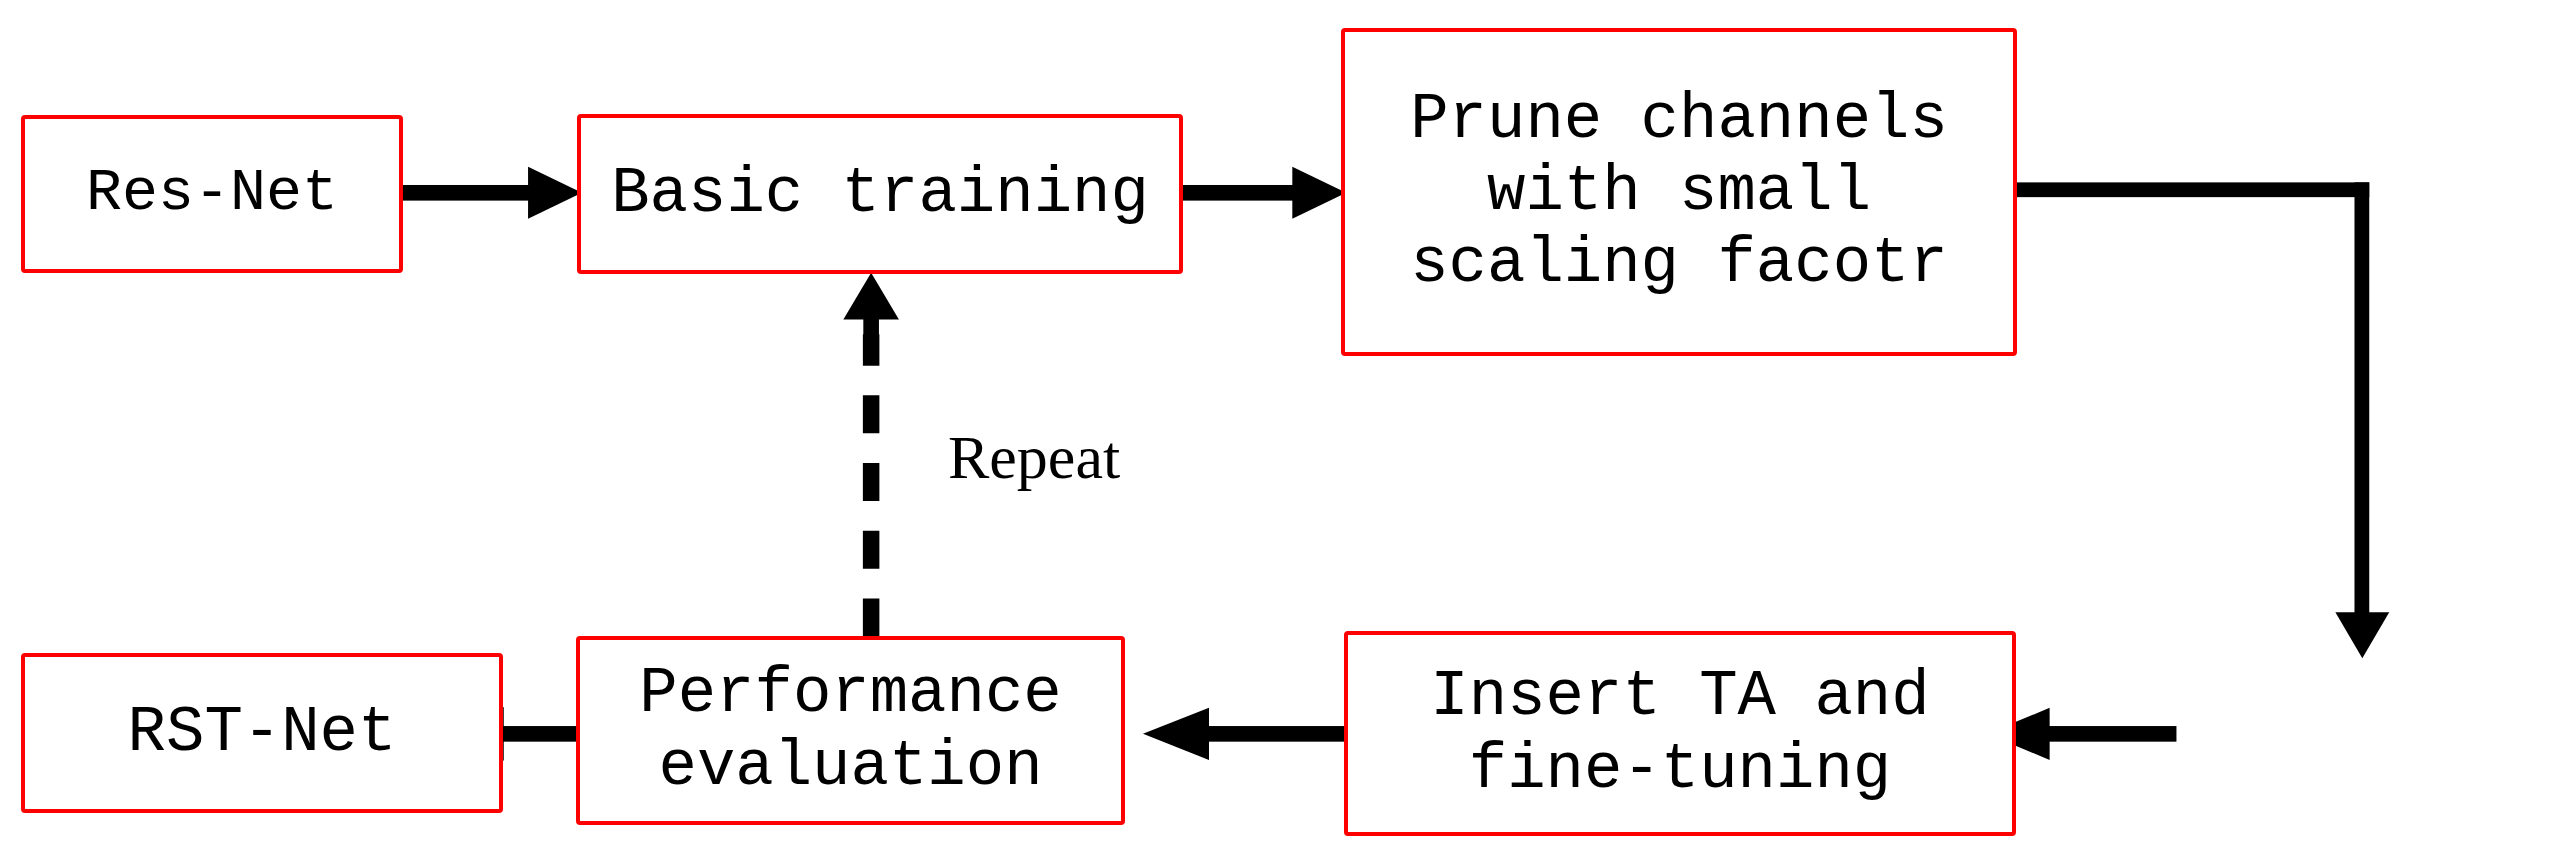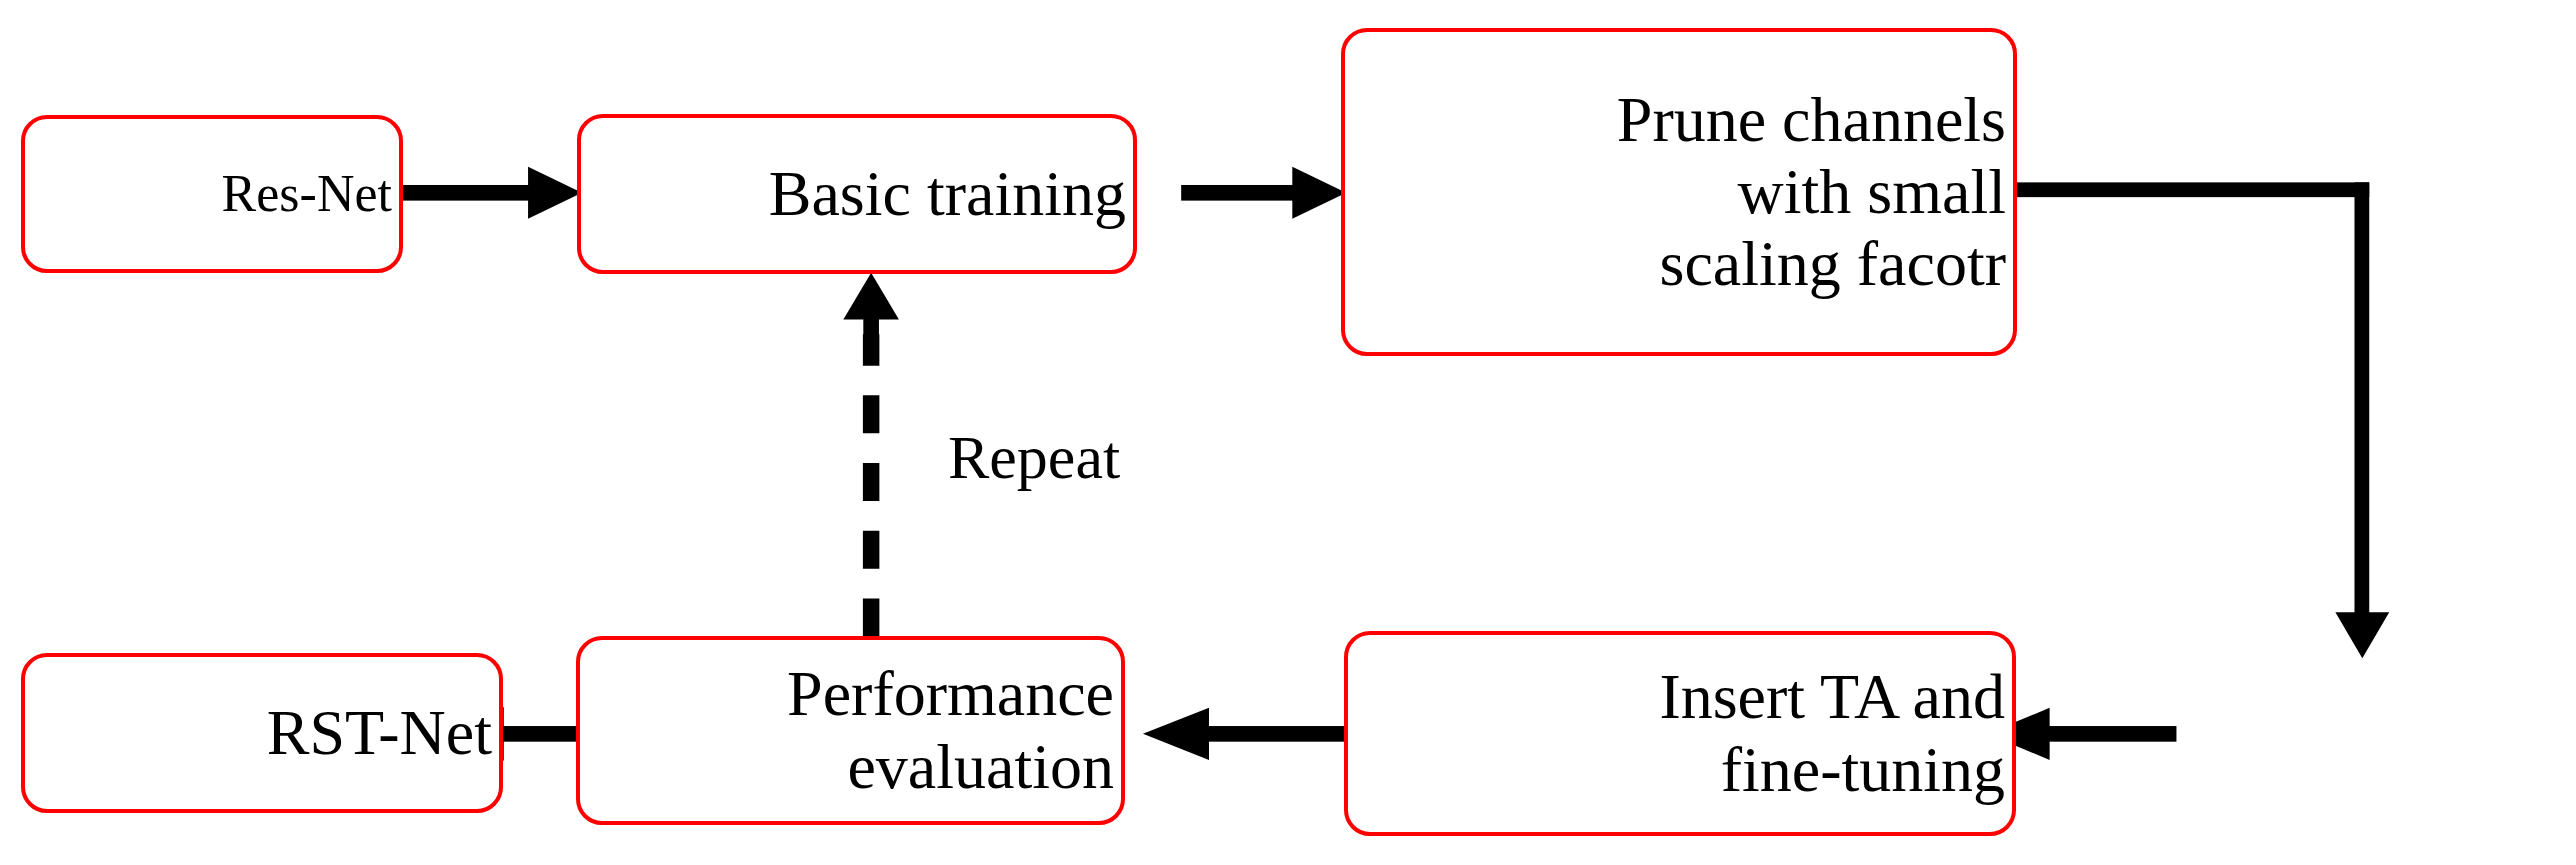--- a/index.html
+++ b/index.html
@@ -22,40 +22,40 @@
     position: absolute;
     left: 0;
     top: 0;
     width: 2576px;
     height: 865px;
   }
   .node-box {
     position: absolute;
     box-sizing: border-box;
     border: 4.3px solid #ff0000;
-    border-radius: 26px;
+    border-radius: 4px;
     background: #ffffff;
     display: flex;
     align-items: center;
     justify-content: center;
-    text-align: right;
+    text-align: center;
     color: #000000;
-    font-family: Liberation Serif, serif;
+    font-family: Liberation Mono, monospace;
     line-height: 1.13;
     z-index: 3;
   }
   .node-label {
     display: block;
     width: 100%;
     padding: 0 7px;
     box-sizing: border-box;
     white-space: pre-line;
   }
-  #node-resnet   { left: 21px;   top: 115px; width: 382px; height: 158px; font-size: 52px; }
-  #node-basic    { left: 577px;  top: 114px; width: 560px; height: 160px; font-size: 64px; }
+  #node-resnet   { left: 21px;   top: 115px; width: 382px; height: 158px; font-size: 60px; }
+  #node-basic    { left: 577px;  top: 114px; width: 606px; height: 160px; font-size: 64px; }
   #node-prune    { left: 1341px; top: 28px;  width: 676px; height: 328px; font-size: 64px; }
   #node-rstnet   { left: 21px;   top: 653px; width: 482px; height: 160px; font-size: 64px; }
   #node-perf     { left: 576px;  top: 636px; width: 549px; height: 189px; font-size: 64px; }
   #node-insertta { left: 1344px; top: 631px; width: 672px; height: 205px; font-size: 64px; }
   #node-rsnet    { left: 2174px; top: 652px; width: 381px; height: 162px; font-size: 64px; }
 
   .edge-label {
     position: absolute;
     color: #000000;
     font-family: "Liberation Serif", "DejaVu Serif", serif;

